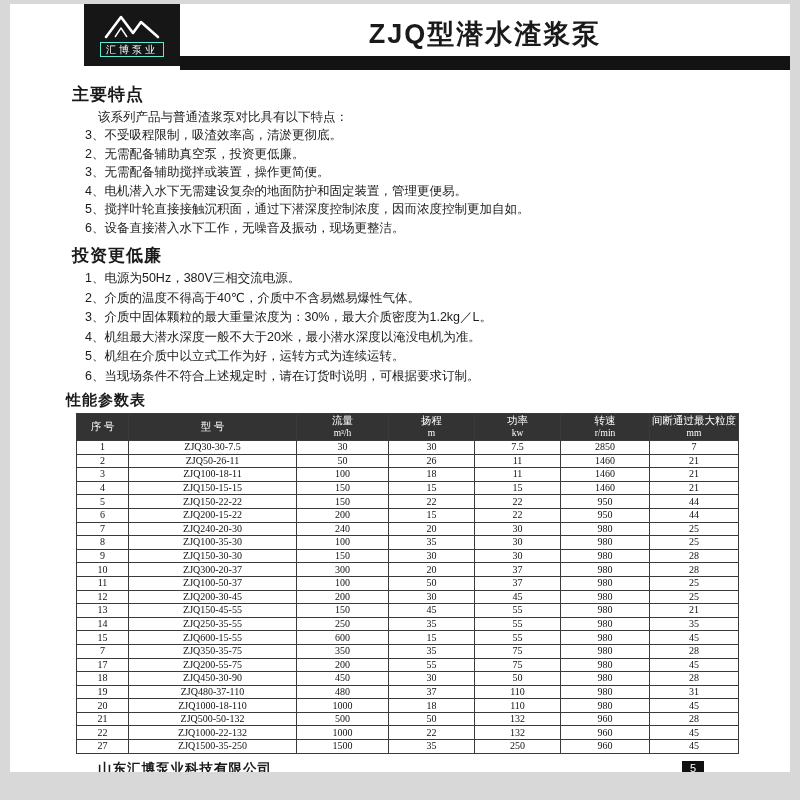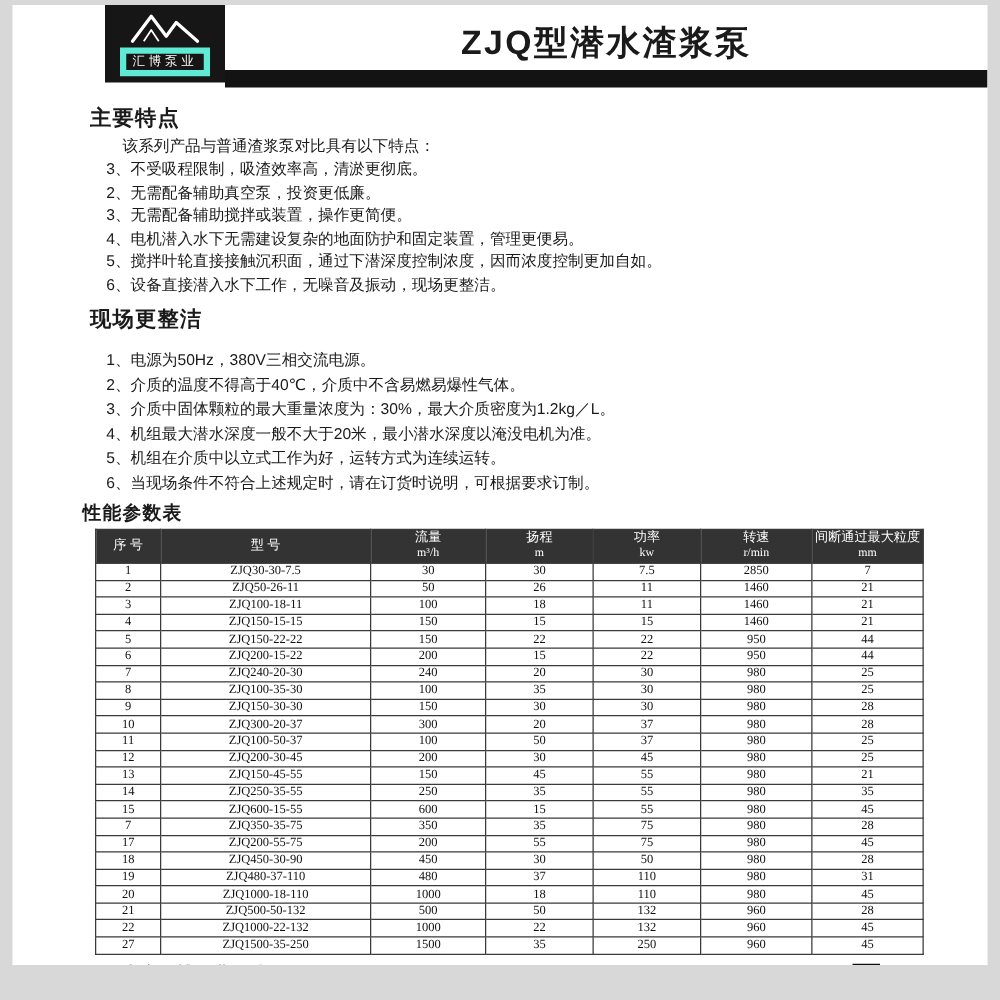--- a/index.html
+++ b/index.html
@@ -28,21 +28,21 @@
     align-items: center;
     justify-content: center;
     gap: 3px;
     flex: 0 0 auto;
   }
   .logo-box svg { display: block; }
   .logo-text {
     color: #ffffff;
     font-size: 10px;
     letter-spacing: 3px;
-    border: 5px solid #5eead4;
+    border: 1px solid #5eead4;
     padding: 0 5px;
     line-height: 13px;
     white-space: nowrap;
   }
   .title-wrap { flex: 1; display: flex; flex-direction: column; }
   .doc-title {
     flex: 1;
     text-align: center;
     font-size: 27px;
     font-weight: bold;
@@ -64,21 +64,21 @@
     padding-left: 26px;
     margin-top: 3px;
     line-height: 17px;
   }
   ul.plain { list-style: none; }
   .features-list li {
     font-size: 12.5px;
     line-height: 18.5px;
     padding-left: 13px;
   }
-  .conditions-list { margin-top: 12px; }
+  .conditions-list { margin-top: 2px; }
   .conditions-list li {
     font-size: 12.5px;
     line-height: 19.5px;
     padding-left: 13px;
   }
   .table-heading {
     font-size: 15px;
     font-weight: bold;
     margin-top: 5px;
     margin-bottom: 3px;
@@ -170,21 +170,21 @@
     <div class="intro-line">该系列产品与普通渣浆泵对比具有以下特点：</div>
     <ul class="plain features-list">
       <li>3、不受吸程限制，吸渣效率高，清淤更彻底。</li>
       <li>2、无需配备辅助真空泵，投资更低廉。</li>
       <li>3、无需配备辅助搅拌或装置，操作更简便。</li>
       <li>4、电机潜入水下无需建设复杂的地面防护和固定装置，管理更便易。</li>
       <li>5、搅拌叶轮直接接触沉积面，通过下潜深度控制浓度，因而浓度控制更加自如。</li>
       <li>6、设备直接潜入水下工作，无噪音及振动，现场更整洁。</li>
     </ul>
 
-    <div class="section-heading">现场更整洁</div>
+    <div class="section-heading">投资更低廉</div>
     <ul class="plain conditions-list">
       <li>1、电源为50Hz，380V三相交流电源。</li>
       <li>2、介质的温度不得高于40℃，介质中不含易燃易爆性气体。</li>
       <li>3、介质中固体颗粒的最大重量浓度为：30%，最大介质密度为1.2kg／L。</li>
       <li>4、机组最大潜水深度一般不大于20米，最小潜水深度以淹没电机为准。</li>
       <li>5、机组在介质中以立式工作为好，运转方式为连续运转。</li>
       <li>6、当现场条件不符合上述规定时，请在订货时说明，可根据要求订制。</li>
     </ul>
 
     <div class="table-heading">性能参数表</div>

